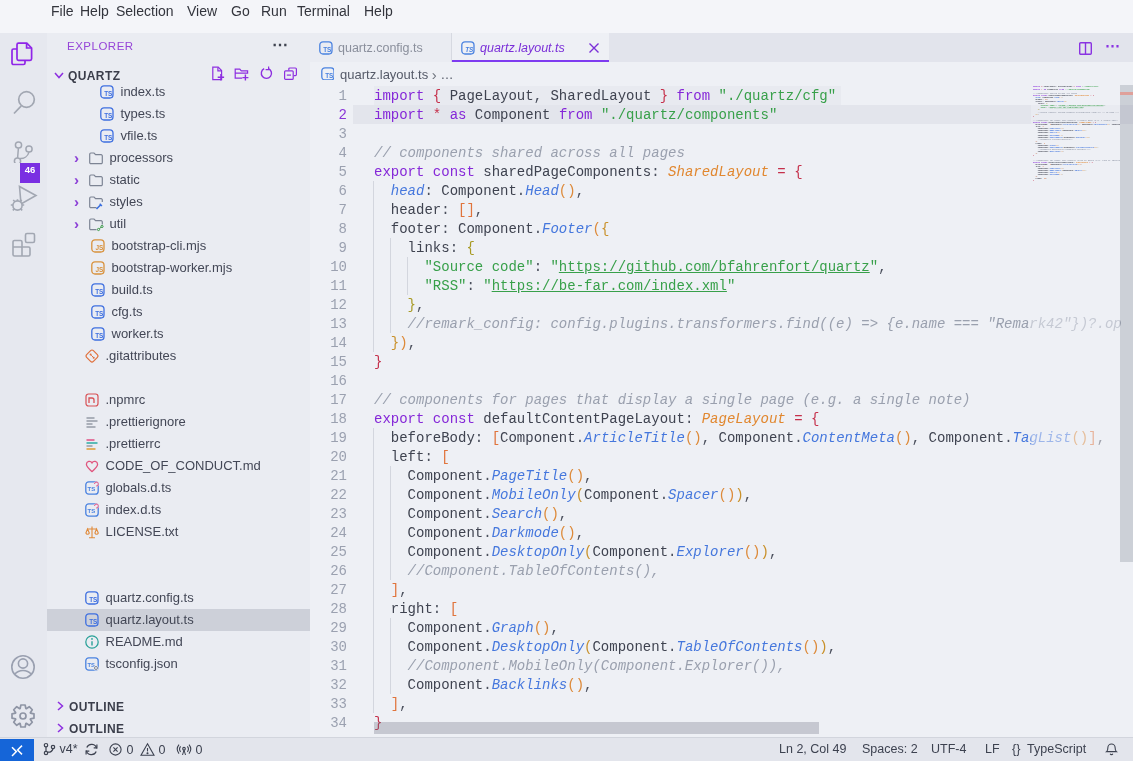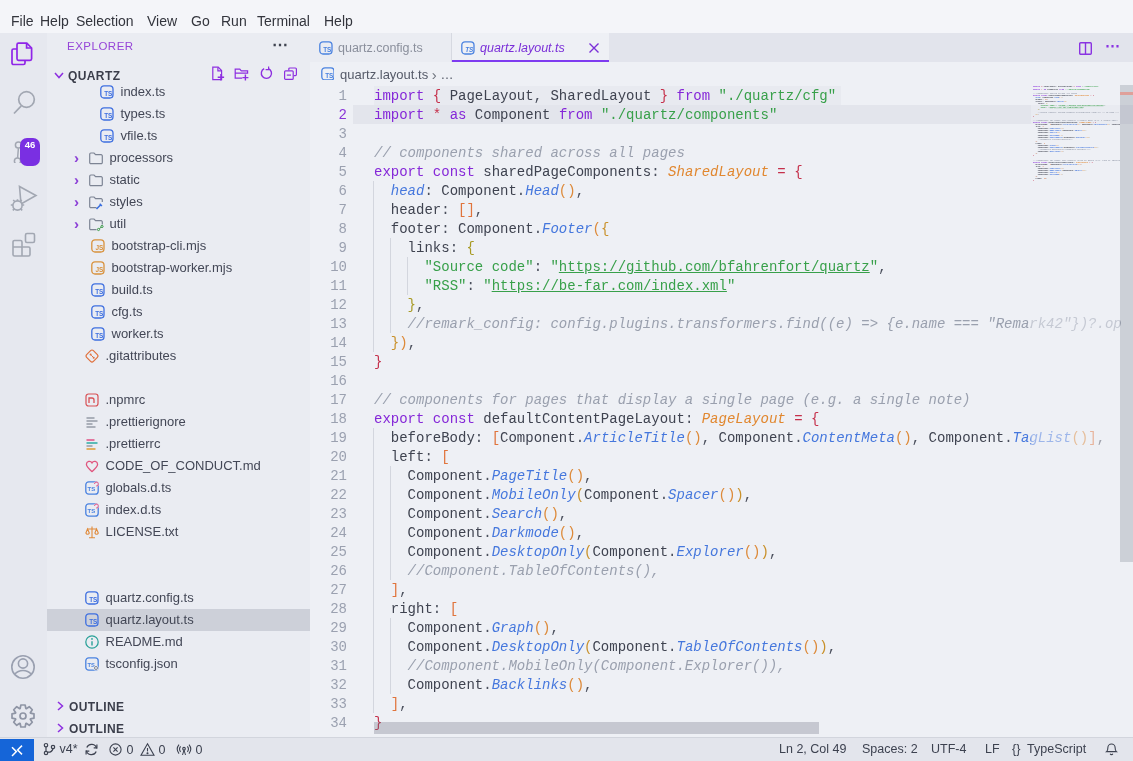--- a/index.html
+++ b/index.html
@@ -1,21 +1,21 @@
 <!DOCTYPE html>
 <html><head><meta charset="utf-8"><style>
 * { margin:0; padding:0; box-sizing:border-box; }
 body { width:1133px; height:761px; overflow:hidden; font-family:"Liberation Sans",sans-serif; background:#eef0f5; position:relative; }
 
 #menubar { position:absolute; left:0; top:0; width:1133px; height:33px; background:#f4f5f9; color:#33353d; font-size:14px; }
-#menubar span { position:absolute; top:13px; }
+#menubar span { position:absolute; top:3px;margin-left:40px; }
 
 #actbar { position:absolute; left:0; top:33px; width:47px; height:704px; background:#e6e8ef; }
 .aicon { position:absolute; left:10px; }
-#badge { position:absolute; left:20px; top:105px; width:20px; height:28px; border-radius:7px; background:#7a2fe2; color:#fff; font-size:9.5px; font-weight:bold; text-align:center; line-height:14px; }
+#badge { position:absolute; left:20px; top:130px; width:20px; height:20px; border-radius:0; background:#7a2fe2; color:#fff; font-size:9.5px; font-weight:bold; text-align:center; line-height:14px; }
 
 #sidebar { position:absolute; left:47px; top:33px; width:263px; height:704px; background:#eaecf2; overflow:hidden; }
 #sbtitle { position:absolute; left:20px; top:7px; color:#9645d8; font-size:11.5px; letter-spacing:0.5px; }
 #sbdots { position:absolute; left:225px; top:2px; color:#3f4350; font-size:16px; letter-spacing:1px; font-weight:bold; }
 .seckv { position:absolute; font-weight:bold; font-size:12px; color:#3b3e4b; letter-spacing:0.4px; }
 .trow { position:absolute; left:0; width:263px; height:22px; }
 .trow .chev { position:absolute; top:0; line-height:21px; color:#8b3fd6; font-size:15px; font-weight:600; }
 .ticon { position:absolute; top:3px; }
 .ticon svg { display:block; }
 .tlabel { position:absolute; top:0; line-height:22px; font-size:13px; color:#434756; white-space:nowrap; }

